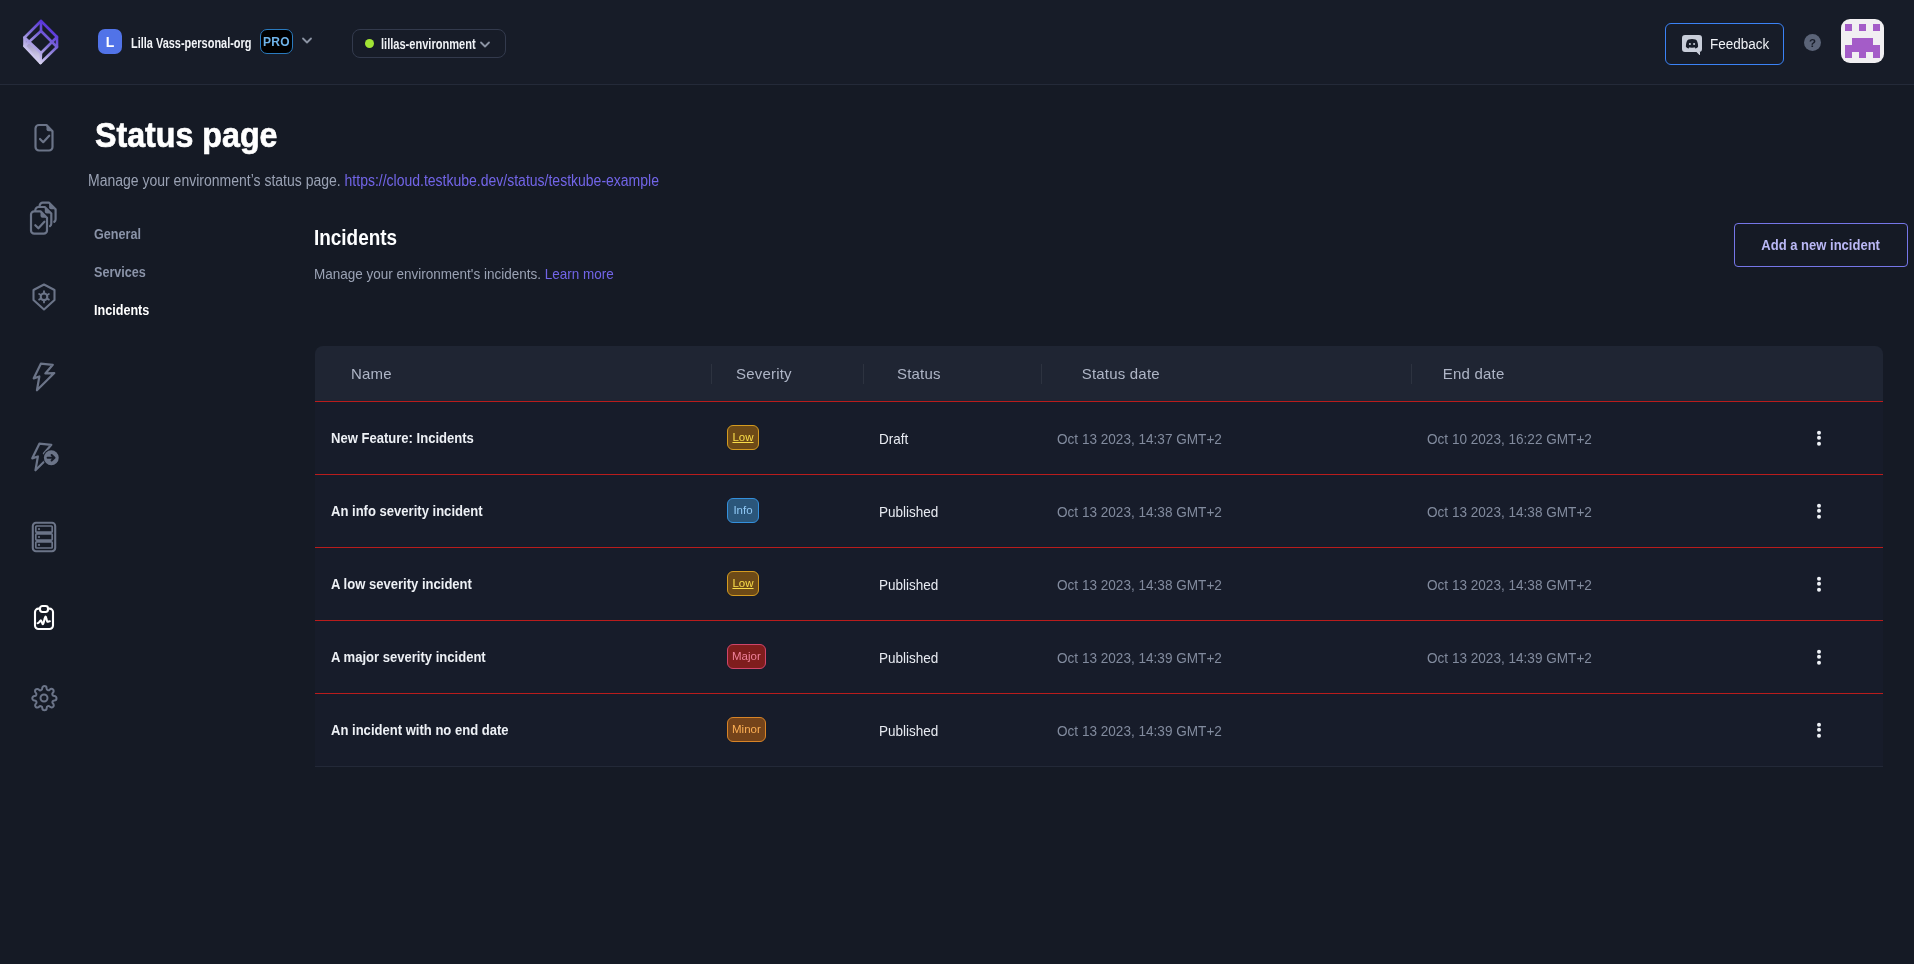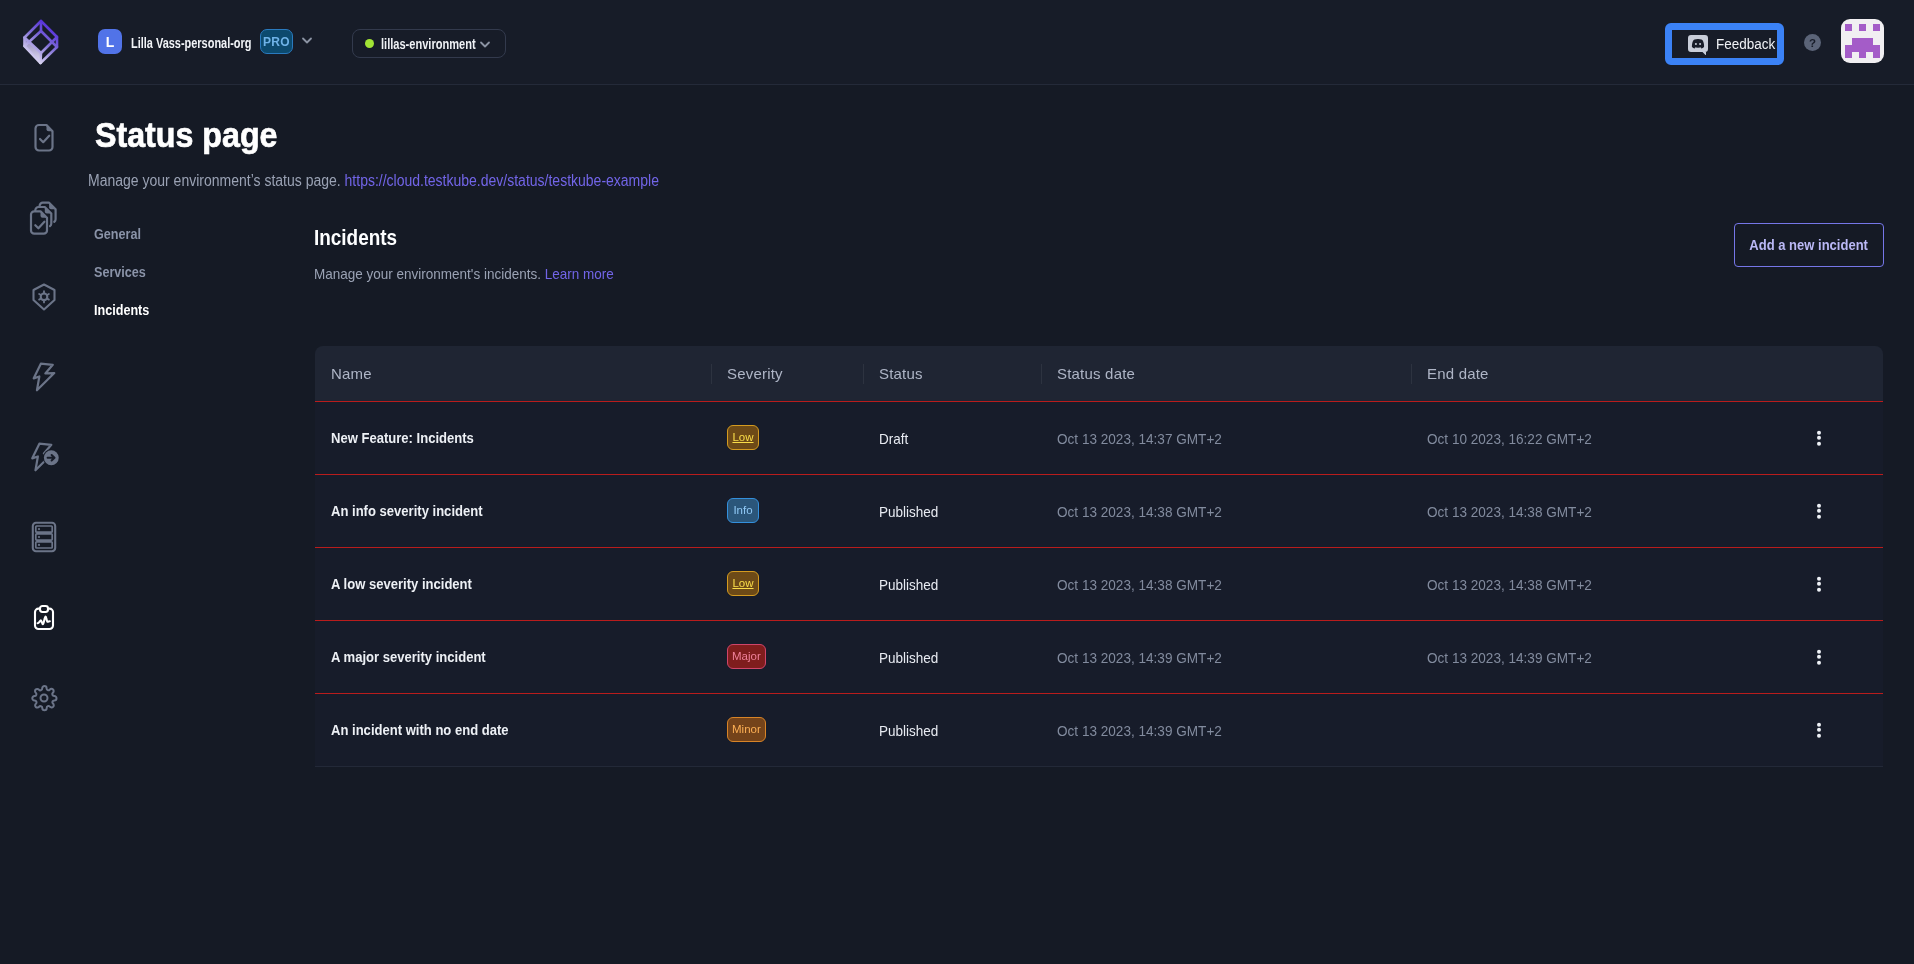--- a/index.html
+++ b/index.html
@@ -3,51 +3,51 @@
 <meta charset="utf-8">
 <style>
   * { margin:0; padding:0; box-sizing:border-box; }
   html,body { width:1914px; height:964px; overflow:hidden; }
   body { background:#151a25; font-family:"Liberation Sans", sans-serif; color:#eef1f6; position:relative; }
   .sx { display:inline-block; transform-origin:0 50%; white-space:nowrap; }
   .topbar { position:absolute; left:0; top:0; width:1914px; height:85px; background:#171c28; border-bottom:1px solid #242a39; }
   .logo { position:absolute; left:20px; top:16px; }
   .orgavatar { position:absolute; left:98px; top:29px; width:24px; height:25px; background:#5173e8; border-radius:7px; color:#fff; font-size:14px; font-weight:bold; display:flex; align-items:center; justify-content:center; }
   .orgname { position:absolute; left:131px; top:35px; font-size:15px; font-weight:700; color:#f2f4f8; line-height:1;text-decoration:underline; }
-  .probadge { position:absolute; left:260px; top:29px; width:33px; height:25px; background:#0c4a6e; border:1px solid #2a7abe; border-radius:7px; color:#6fb3e8; font-size:12px; font-weight:700; display:flex; align-items:center; justify-content:center; letter-spacing:.3px; }
+  .probadge { position:absolute; left:260px; top:29px; width:33px; height:25px; background:#000000; border:1px solid #2a7abe; border-radius:7px; color:#6fb3e8; font-size:12px; font-weight:700; display:flex; align-items:center; justify-content:center; letter-spacing:.3px; }
   .chev { stroke:#8b93a3; stroke-width:1.8; fill:none; stroke-linecap:round; stroke-linejoin:round; }
   .orgchev { position:absolute; left:301px; top:37px; }
   .envsel { position:absolute; left:352px; top:29px; width:154px; height:29px; border:1px solid #333a4d; border-radius:8px; display:flex; align-items:center; white-space:nowrap; }
   .envdot { width:9px; height:9px; border-radius:50%; background:#a2e435; margin-left:12px; flex:none; }
   .envname { font-size:14px; font-weight:700; color:#f0f2f6; margin-left:7px; transform:scaleX(.79); transform-origin:0 50%; }
   .envchev { position:absolute; right:14px; top:11px; }
-  .fbbtn { position:absolute; left:1665px; top:23px; width:119px; height:42px; border:7px solid #3b82f6; border-radius:6px; display:flex; align-items:center; }
+  .fbbtn { position:absolute; left:1665px; top:23px; width:119px; height:42px; border:1px solid #3b82f6; border-radius:6px; display:flex; align-items:center; }
   .fbtext { font-size:15.5px; color:#f0f2f6; margin-left:7px; transform:scaleX(.87); transform-origin:0 50%; }
   .helpc { position:absolute; left:1804px; top:34px; }
   .useravatar { position:absolute; left:1841px; top:19px; width:43px; height:44px; background:#f1eff2; border-radius:9px; }
   .sidebar { position:absolute; left:0; top:86px; width:88px; height:878px; }
   .sicon { position:absolute; left:44px; transform:translate(-50%,-50%); }
   h1.title { position:absolute; left:95px; top:117px; font-size:35px; font-weight:700; color:#ffffff; line-height:1; -webkit-text-stroke:0.7px #ffffff; }
   h1.title .sx { transform:scaleX(.92); }
   .pagesub { position:absolute; left:88px; top:173px; font-size:16px; color:#9aa2b4; line-height:1; }
   .pagesub .sx { transform:scaleX(.875); }
   .pagesub a { color:#7265e8; text-decoration:none; }
   .leftnav div { position:absolute; left:94px; font-size:14px; font-weight:700; color:#8a93a8; line-height:1; }
   .leftnav .sx { transform:scaleX(.9); }
   .leftnav div.active { color:#ffffff; }
   h2.inch { position:absolute; left:314px; top:226.5px; font-size:22px; font-weight:700; color:#fdfeff; line-height:1; }
   h2.inch .sx { transform:scaleX(.86); }
   .incsub { position:absolute; left:314px; top:266px; font-size:15px; color:#9aa2b4; line-height:1; }
   .incsub .sx { transform:scaleX(.9); }
   .incsub a { color:#7265e8; text-decoration:none; }
-  .addbtn { position:absolute; left:1734px; top:223px; width:150px; height:44px; border:1px solid #7576e8; border-radius:4px; color:#bab8f5; font-size:15.5px; font-weight:700; display:flex; align-items:center; justify-content:center; background:transparent; }
+  .addbtn { position:absolute; left:1734px; top:223px; width:174px; height:44px; border:1px solid #7576e8; border-radius:4px; color:#bab8f5; font-size:15.5px; font-weight:700; display:flex; align-items:center; justify-content:center; background:transparent; }
   .addbtn .sx { transform:scaleX(.84); transform-origin:50% 50%; }
   .table { position:absolute; left:315px; top:346px; width:1568px; }
   .thead { height:55px; background:#1f2533; border-radius:8px 8px 0 0; display:flex; align-items:center; font-size:15px; color:#aeb5c6; position:relative; letter-spacing:.2px; }
-  .thead .c { padding-left:16px; }
+  .thead .c { padding-left:16px;margin-left:20px; }
   .sep { position:absolute; top:17.5px; width:1px; height:20px; background:rgba(255,255,255,.065); }
   .trow { height:73px; background:#171c2a; border-top:1px solid #b91c1c; display:flex; align-items:center; position:relative; }
   .trow:first-of-type { border-top:none; }
   .tbot { height:0; border-top:1px solid #232938; }
   .c1 { width:396px; } .c2 { width:152px; } .c3 { width:178px; } .c4 { width:370px; } .c5 { width:374px; } .c6 { width:98px; }
   .trow .c { padding-left:16px; }
   .nm { font-size:14.5px; font-weight:700; color:#edf0f5; }
   .nm .sx { transform:scaleX(.9); }
   .st { font-size:15px; color:#e8ebf2; }
   .st .sx { transform:scaleX(.9); }

